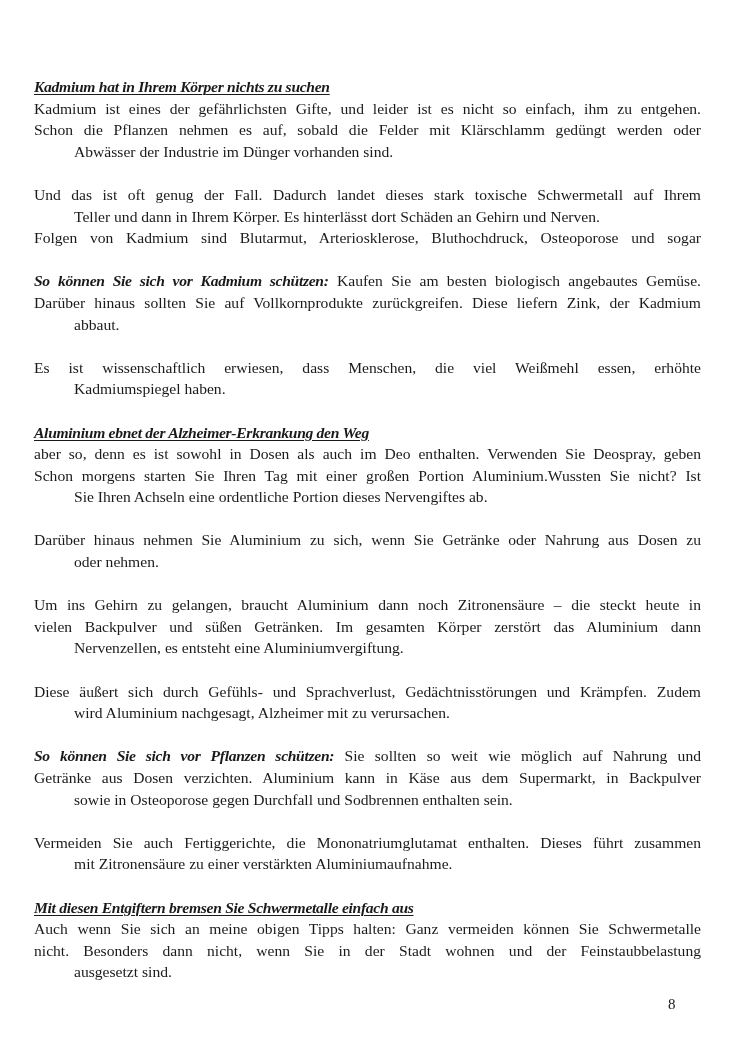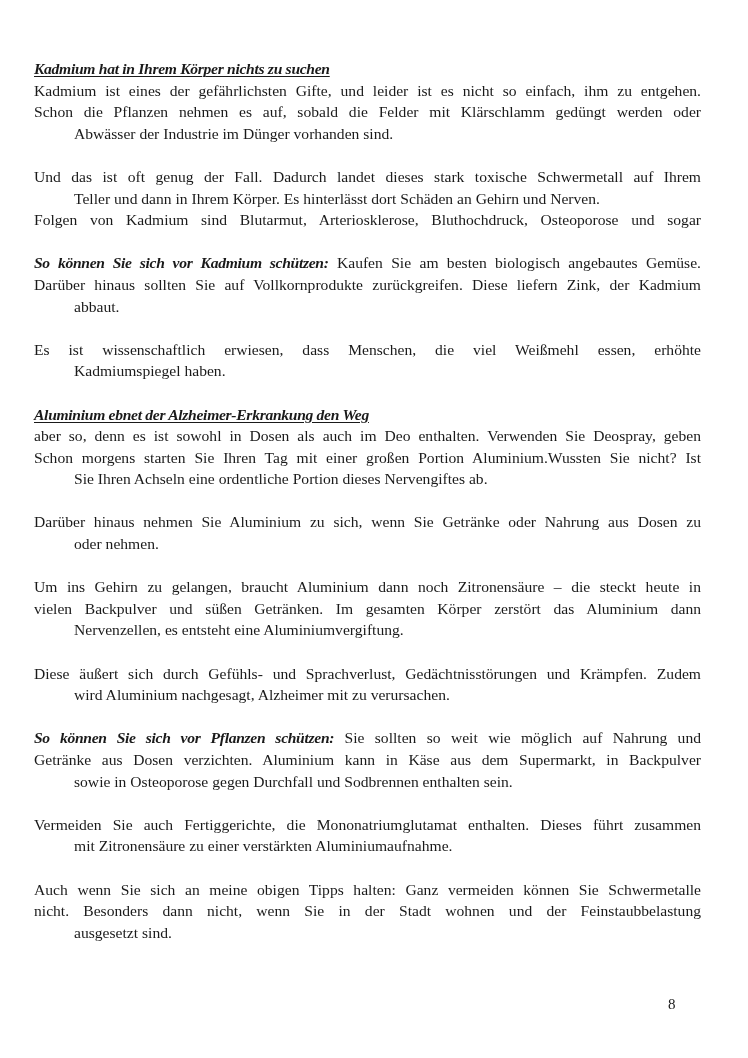--- a/index.html
+++ b/index.html
@@ -11,21 +11,21 @@
       width: 748px;
       height: 1058px;
       position: relative;
       overflow: hidden;
       font-family: "Liberation Serif", "DejaVu Serif", serif;
       color: #1a1a1a;
     }
     .page {
       position: absolute;
       left: 34px;
-      top: 58px;
+      top: 76px;
       width: 667px;
       font-size: 15.6px;
       line-height: 21.6px;
     }
     .block {
       margin: 0 0 21.6px 0;
       text-align: justify;
     }
     .block.tight {
       margin-bottom: 0;
@@ -123,19 +123,20 @@
     <span class="line">Getränke aus Dosen verzichten. Aluminium kann in Käse aus dem Supermarkt, in Backpulver</span>
     <span class="line last">sowie in Osteoporose gegen Durchfall und Sodbrennen enthalten sein.</span>
   </div>
 
   <div class="block">
     <span class="line">Vermeiden Sie auch Fertiggerichte, die Mononatriumglutamat enthalten. Dieses führt zusammen</span>
     <span class="line last">mit Zitronensäure zu einer verstärkten Aluminiumaufnahme.</span>
   </div>
 
   <div class="block">
+    <span class="heading">Mit diesen Entgiftern bremsen Sie Schwermetalle einfach aus</span>
     <span class="line">Auch wenn Sie sich an meine obigen Tipps halten: Ganz vermeiden können Sie Schwermetalle</span>
     <span class="line">nicht. Besonders dann nicht, wenn Sie in der Stadt wohnen und der Feinstaubbelastung</span>
     <span class="line last">ausgesetzt sind.</span>
   </div>
 </div>
 
 <div class="page-number">8</div>
 
 </body></html>

